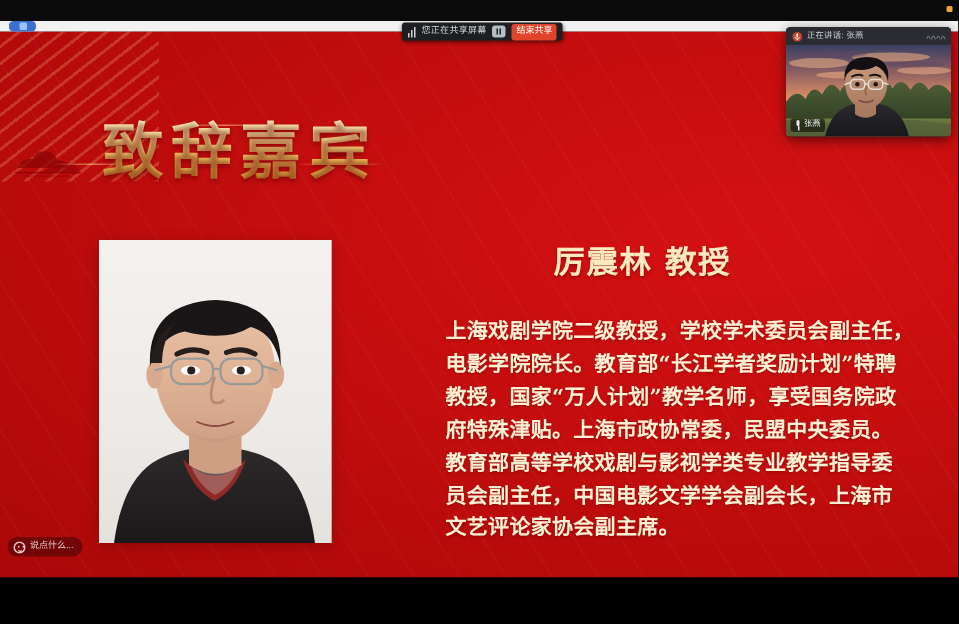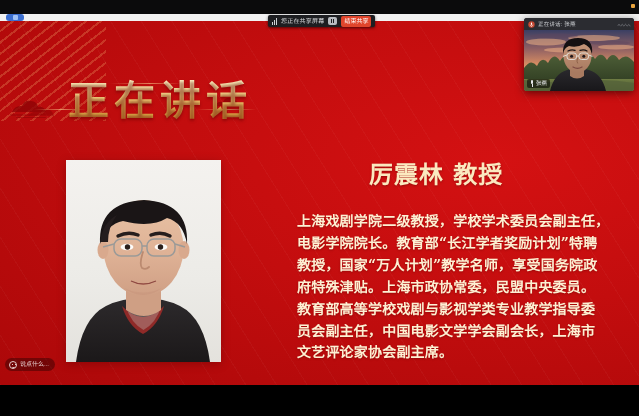--- a/index.html
+++ b/index.html
@@ -238,21 +238,21 @@
     overflow: hidden;
   }
   .portrait svg { display: block; width: 100%; height: 100%; }
 
   
   .guest-name {
     position: absolute;
     left: 369px; top: 134px;
     font-family: "DejaVu Serif", "Liberation Serif", serif;
     font-weight: 700;
-    font-size: 24px;
+    font-size: 21px;
     line-height: 40px;
     letter-spacing: 1px;
     color: #fbe9c0;
     text-shadow: 0 1px 2px rgba(100,0,0,.5);
     white-space: nowrap;
     user-select: none;
   }
 
   .guest-bio {
     position: absolute;
@@ -454,21 +454,21 @@
           <path d="M2 14 q3-6 9-5 q2-5 8-4 q5 .5 6 5 z"></path>
           <rect x="1" y="16" width="28" height="1" rx=".5"></rect>
         </g>
       </svg>
     </div>
 
     <div class="rule rule-l"></div>
     <div class="rule rule-r"></div>
     <div class="rule rule-top"></div>
 
-    <div class="slide-title">正在讲话</div>
+    <div class="slide-title">致辞嘉宾</div>
 
     <div class="portrait-frame">
       <div class="portrait">
         <svg viewBox="0 0 155 202" xmlns="http://www.w3.org/2000/svg" preserveAspectRatio="xMidYMid slice">
           <defs>
             <linearGradient id="bgP" x1="0" y1="0" x2="0" y2="1">
               <stop offset="0%" stop-color="#f4f2ef"></stop>
               <stop offset="60%" stop-color="#ecebe7"></stop>
               <stop offset="100%" stop-color="#e4e2dd"></stop>
             </linearGradient>

